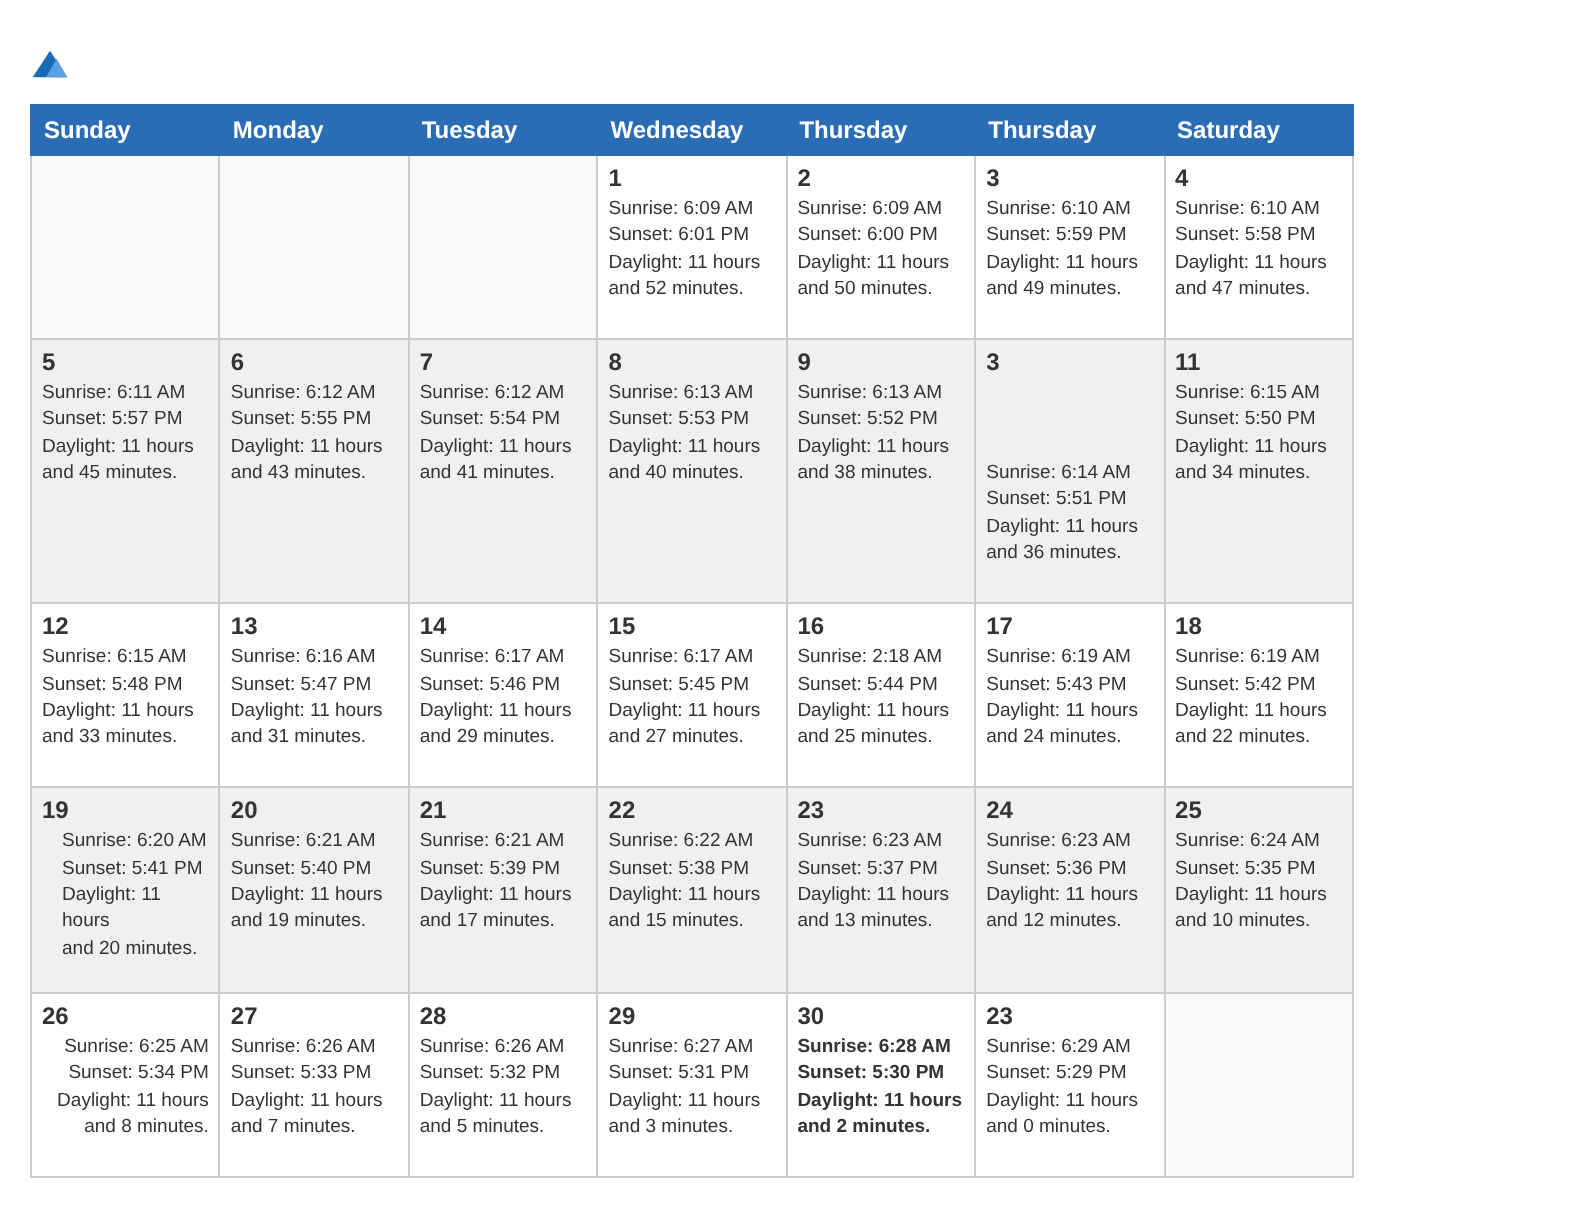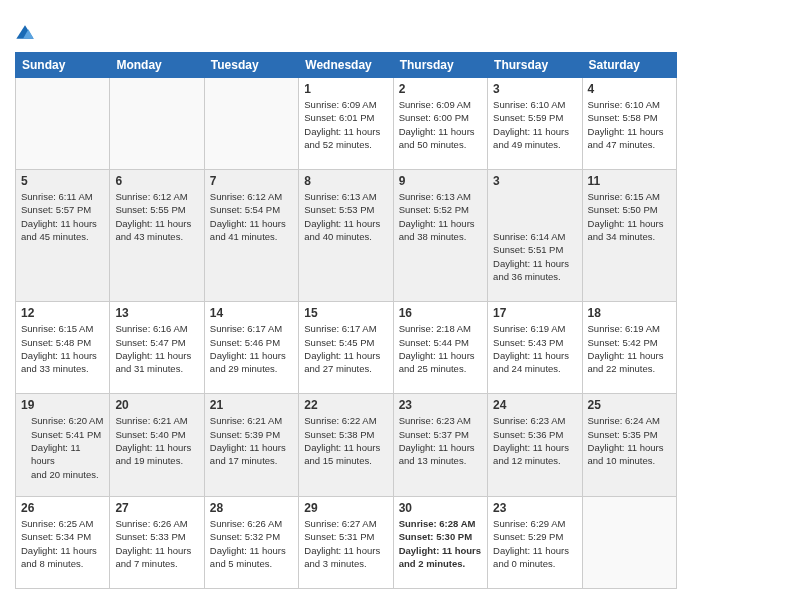--- a/index.html
+++ b/index.html
@@ -312,21 +312,21 @@
             <span class="day-num">25</span>
             <div class="day-info" style="white-space: pre-line;">Sunrise: 6:24 AM
 Sunset: 5:35 PM
 Daylight: 11 hours
 and 10 minutes.</div>
           </td>
         </tr>
         <tr>
           <td>
             <span class="day-num">26</span>
-            <div class="day-info" style="white-space: pre-line;">Sunrise: 6:25 AM
+            <div class="day-info" style="white-space: pre-line; text-align: right;">Sunrise: 6:25 AM
 Sunset: 5:34 PM
 Daylight: 11 hours
 and 8 minutes.</div>
           </td>
           <td>
             <span class="day-num">27</span>
             <div class="day-info" style="white-space: pre-line;">Sunrise: 6:26 AM
 Sunset: 5:33 PM
 Daylight: 11 hours
 and 7 minutes.</div>

